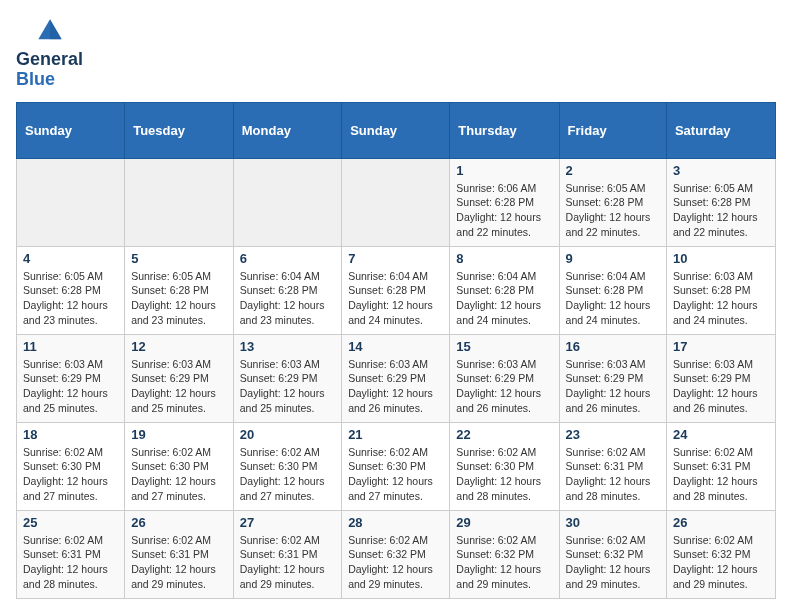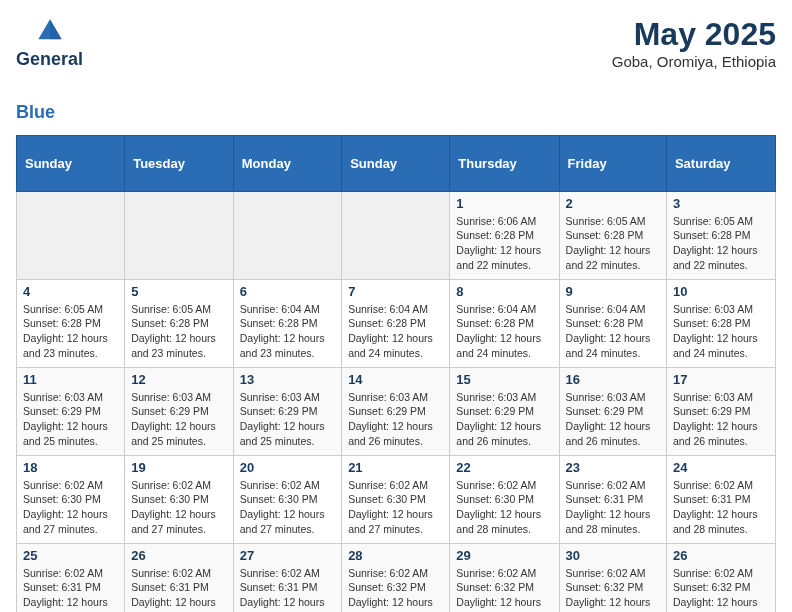--- a/index.html
+++ b/index.html
@@ -92,26 +92,22 @@
 <body>
 
 <div class="header">
   <div class="logo">
     <svg class="logo-icon" viewBox="0 0 36 36">
       <polygon points="18,4 32,28 4,28" fill="#2a6db5"></polygon>
       <polygon points="18,4 32,28 18,28" fill="#1a5a9a" opacity="0.5"></polygon>
     </svg>
     <div class="logo-text">
       <span>General</span>
-      <span style="color:#2a6db5;margin-top:33px;">Blue</span>
+      <span style="color:#2a6db5;">Blue</span>
     </div>
-  </div>
-  <div class="title-block">
-    <div class="month-year">May 2025</div>
-    <div class="location">Goba, Oromiya, Ethiopia</div>
   </div>
 </div>
 
 <table>
   <thead>
     <tr>
     <th>Sunday</th>
         <th>Tuesday</th>
         <th>Monday</th>
         <th>Sunday</th>

